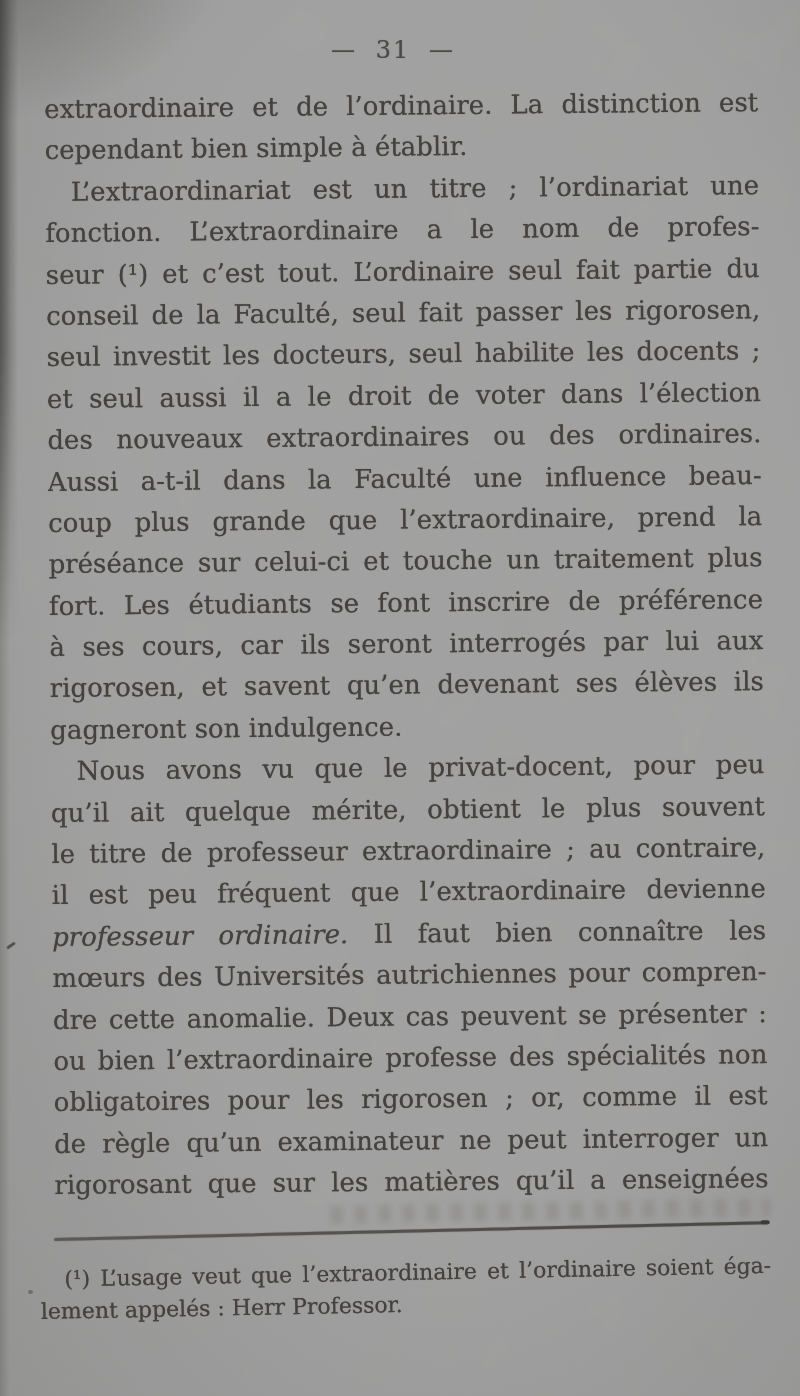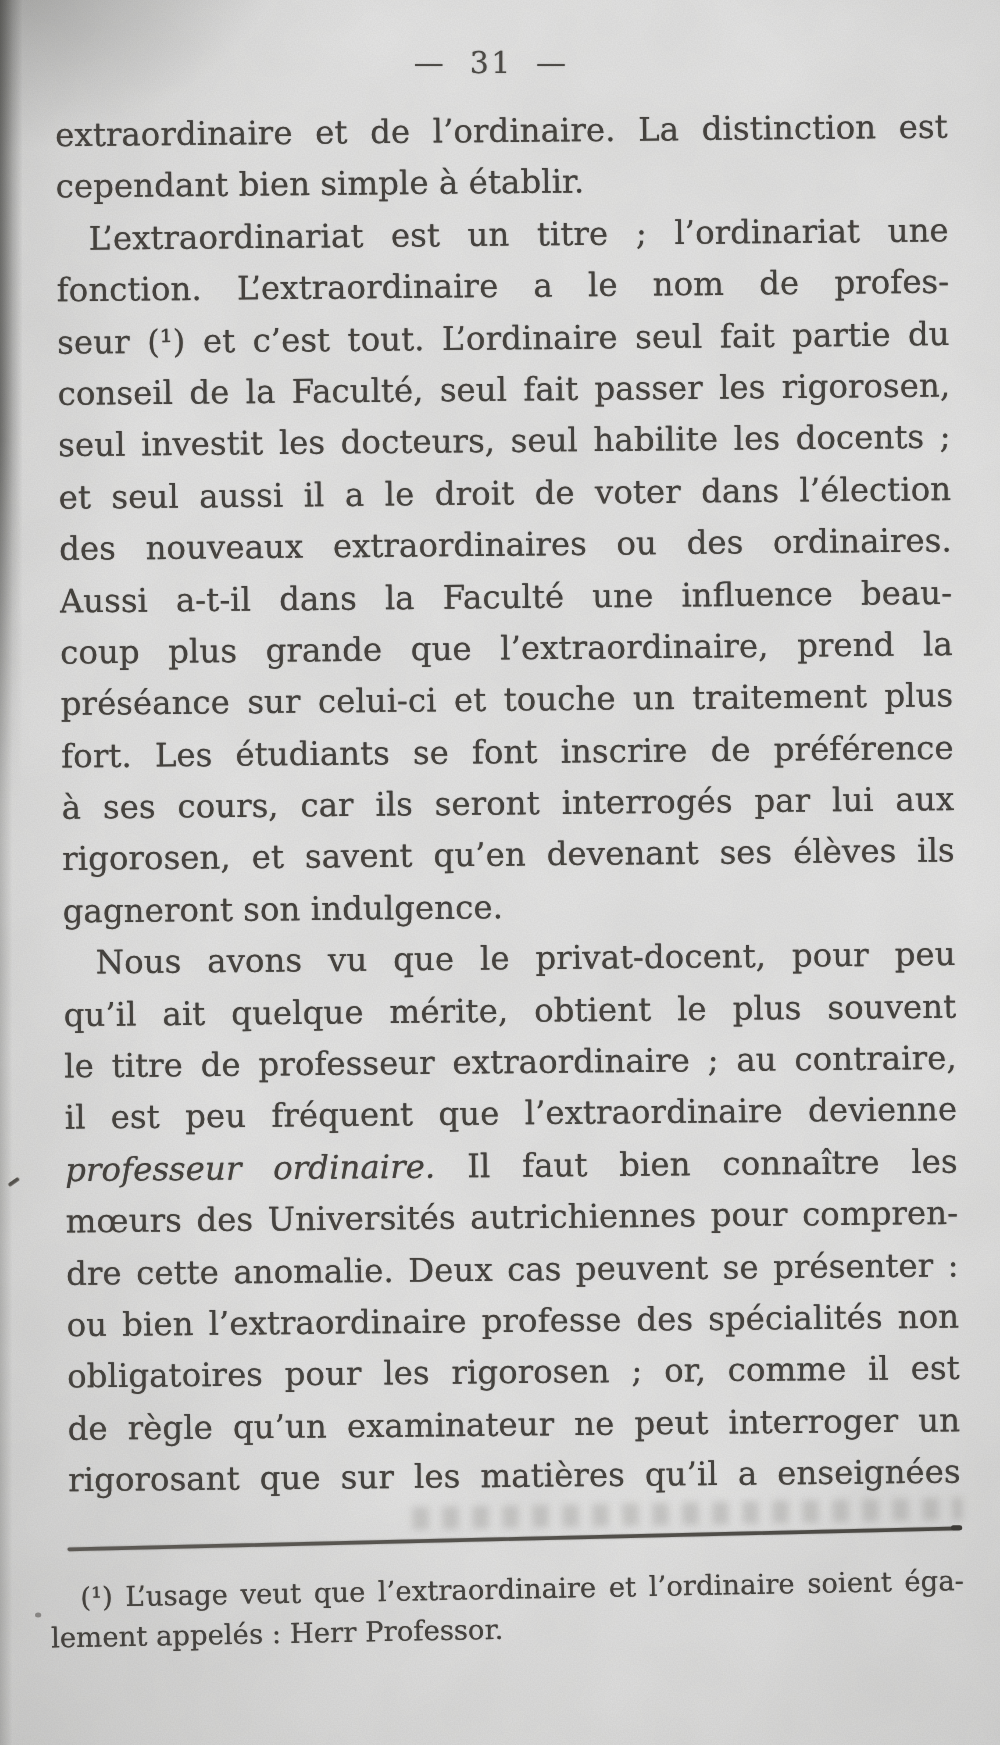--- a/index.html
+++ b/index.html
@@ -1,21 +1,21 @@
 <!DOCTYPE html>
 <html><head>
 <meta charset="utf-8">
 <style>
   html, body { margin: 0; padding: 0; background: #7a7a78; }
   .page {
     position: relative;
     width: 800px;
     height: 1396px;
     margin: 0 auto;
-    background: #e5e5e5;
+    background: #a3a3a3;
     overflow: hidden;
     font-family: "DejaVu Serif", "Liberation Serif", serif;
     color: #45423e;
   }
   .grain-svg { position: absolute; inset: 0; pointer-events: none; }
   .shade { position: absolute; pointer-events: none; }
   .corner-tl {
     inset: 0;
     background: radial-gradient(ellipse 430px 300px at -60px -80px, rgba(42,42,39,0.42), rgba(42,42,39,0) 70%);
   }

